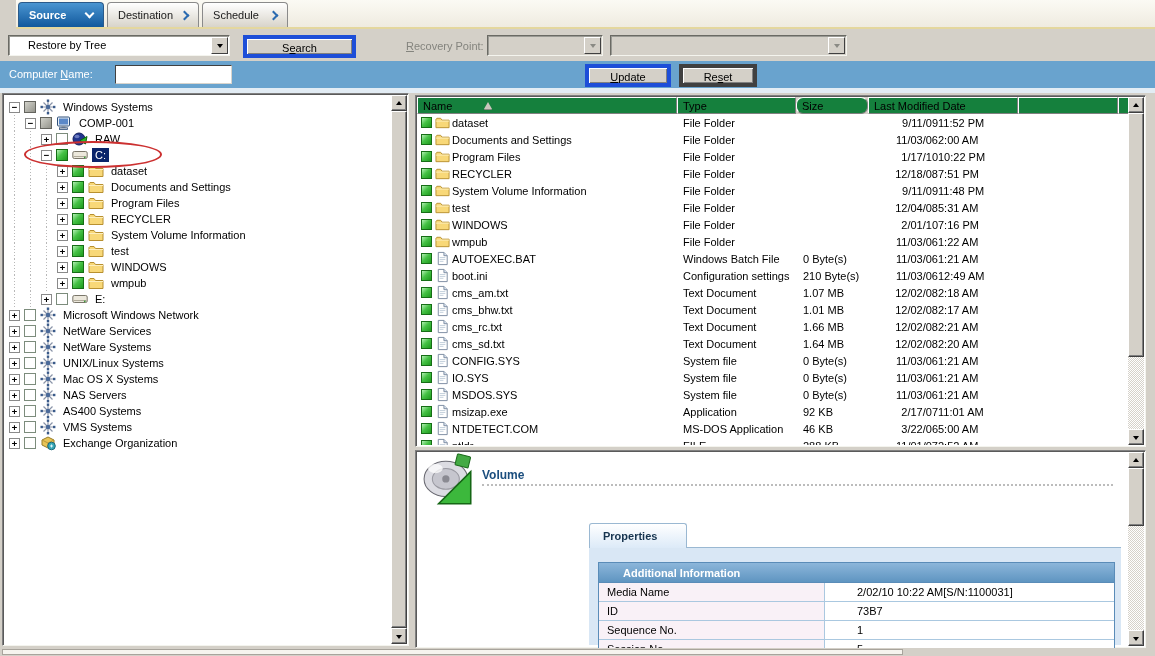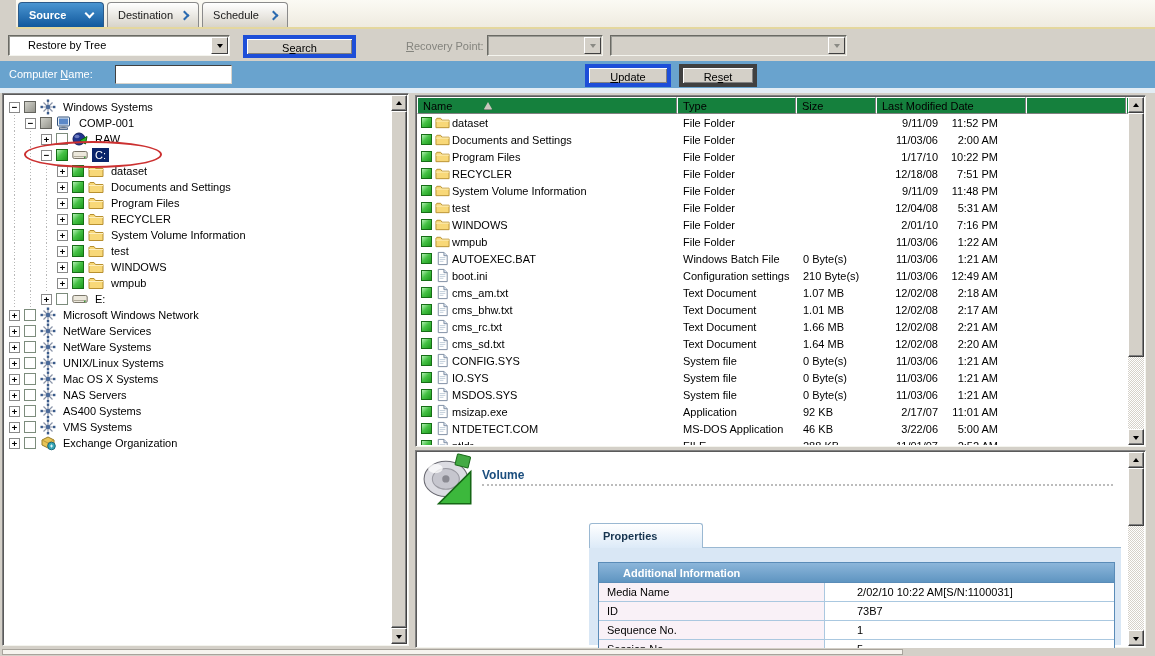--- a/index.html
+++ b/index.html
@@ -88,27 +88,27 @@
   .lrow{display:flex;align-items:center;height:17px;white-space:nowrap;}
   .c-name{width:260px;flex:none;display:flex;align-items:center;padding-left:4px;overflow:hidden;}
   .lcb{width:11px;height:11px;flex:none;border:1px solid #166e16;margin-right:3px;
     background:linear-gradient(135deg,#b6f0b6 0%,#46c246 45%,#1d9a1d 100%);}
   .licon{width:15px;height:15px;flex:none;margin-right:2px;}
   .licon svg{width:100%;height:100%;display:block;}
   .c-type{width:119px;flex:none;padding-left:6px;overflow:hidden;}
   .c-size{width:80px;flex:none;padding-left:7px;}
   .c-date{width:150px;flex:none;display:flex;}
   .c-date .d{width:62px;text-align:right;}
-  .c-date .t{width:60px;text-align:right;}
+  .c-date .t{width:60px;text-align:left;}
   
   .disk-icon{position:absolute;left:6px;top:2px;width:56px;height:56px;}
   .disk-icon svg{width:100%;height:100%;}
   .devtitle{position:absolute;left:66px;top:17px;font-size:12px;font-weight:bold;color:#1b4e7e;}
   .dotline{position:absolute;left:66px;top:33px;right:32px;border-bottom:2px dotted #bcbcbc;}
-  .ptab{position:absolute;left:173px;top:72px;width:114px;height:25px;z-index:2;
+  .ptab{position:absolute;left:173px;top:72px;width:98px;height:25px;z-index:2;
     background:linear-gradient(#ffffff,#dceaf8);border:1px solid #9ab8d2;border-bottom:none;
     border-radius:3px 3px 0 0;display:flex;align-items:center;padding-left:13px;
     font-weight:bold;color:#16344f;}
   .parea{position:absolute;left:173px;top:96px;width:532px;bottom:2px;
     background:#d9e7f5;border-top:1px solid #9ab8d2;}
   .ptable{position:absolute;left:9px;top:14px;width:517px;border:1px solid #5a8cb8;background:#fff;}
   .phdr{height:20px;background:linear-gradient(#8cb6da,#5f95c1);color:#fff;font-weight:bold;
     display:flex;align-items:center;padding-left:24px;border-bottom:1px solid #5a8cb8;}
   .prow{display:flex;height:19px;border-bottom:1px solid #aac8e0;gap:24px;}
   .plabel{width:226px;flex:none;background:#f9f1f7;border-right:1px solid #aac8e0;
@@ -502,21 +502,21 @@
 
   <div class="panel file-panel">
     <div class="lhdr" id="lhdr">
         <div class="hcell" style="width: 260px;">
           <span>Name</span>
           <span class="sort-up"></span>
         </div>
         <div class="hcell" style="width: 119px;">
           <span>Type</span>
         </div>
-        <div class="hcell" style="width: 80px;">
+        <div class="hcell" style="width: 72px; border-radius: 7px;">
           <span>Size</span>
         </div>
         <div class="hcell" style="width: 150px;">
           <span>Last Modified Date</span>
         </div>
         <div class="hcell" style="width: 100px;"></div>
         <div class="hcell hfill"></div>
       </div>
     <div class="lbody" id="lbody">
         <div class="lrow">

